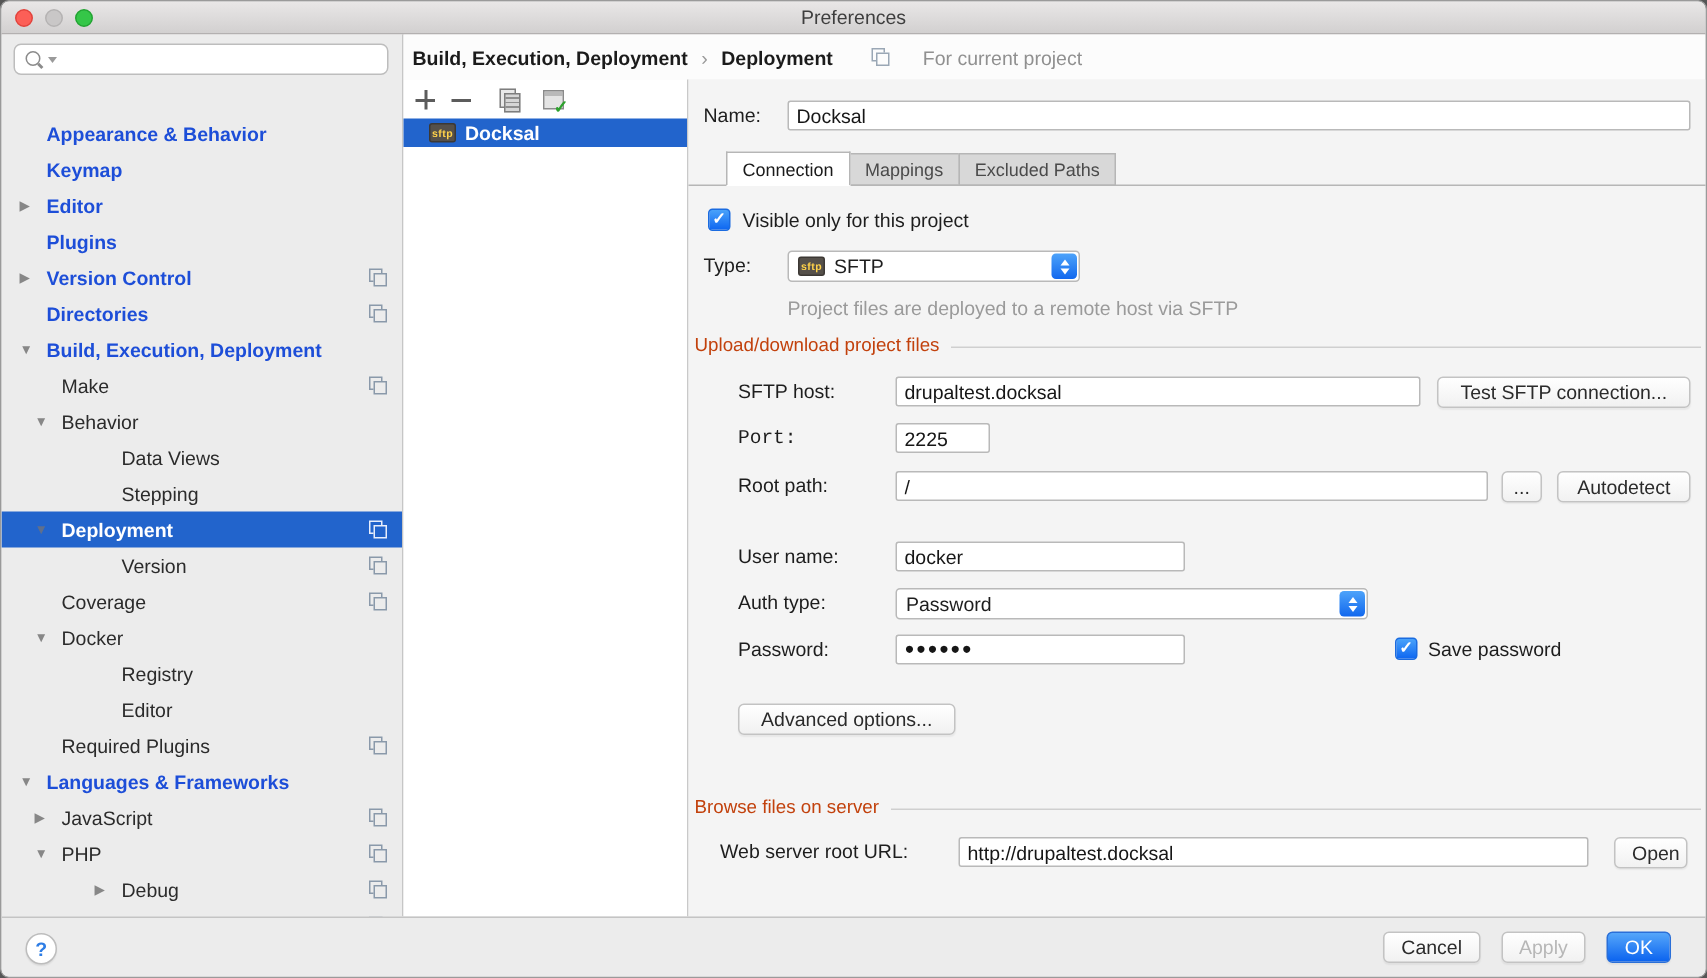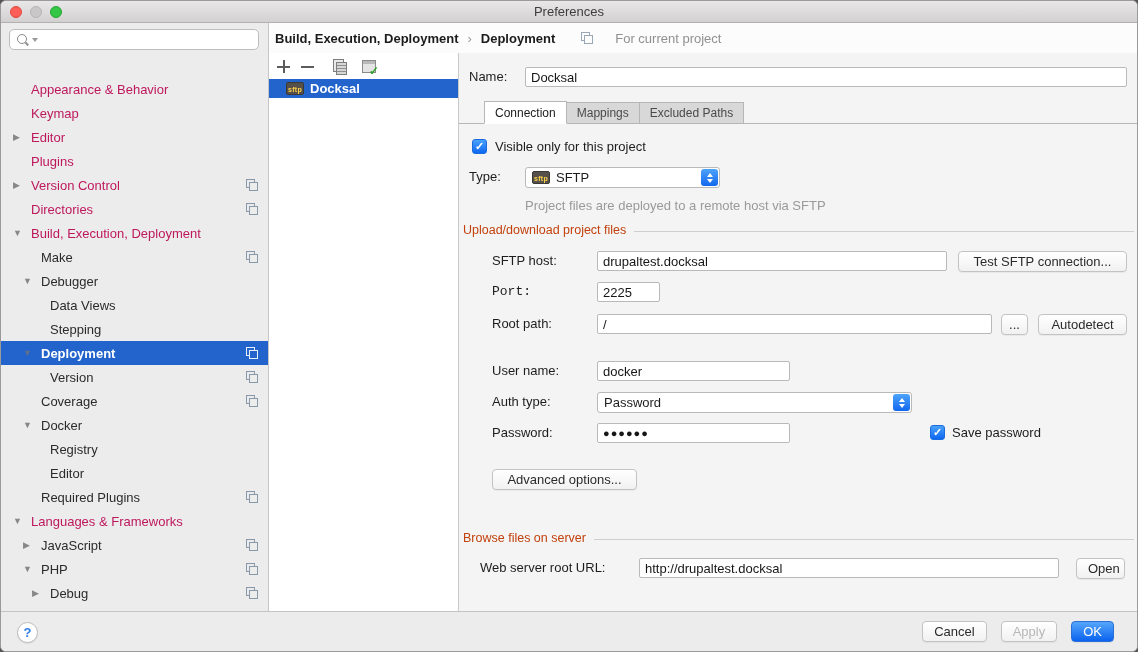--- a/index.html
+++ b/index.html
@@ -36,24 +36,24 @@
                  border:1.5px solid #8b8b8b; border-radius:50%; }
   .mag::after { content:''; position:absolute; left:9px; top:10px; width:4px; height:1.5px;
                 background:#8b8b8b; transform:rotate(45deg); }
   .mag-caret { width:0; height:0; border-left:3px solid transparent; border-right:3px solid transparent;
                border-top:4px solid #9a9a9a; margin-left:2px; }
   .searchwrap input { border:none; outline:none; flex:1; font-size:12px; background:transparent; min-width:0; }
 
   
   .tree { position:absolute; left:0; top:54px; right:0; }
   .tree-item { height:24px; display:flex; align-items:center; font-size:13px; color:#2b2b2b; cursor:default; }
-  .tree-item.bold .tree-label { font-weight:normal; color:#be185d; }
+  .tree-item.bold .tree-label { font-weight:bold; color:#1d4ed8; }
   .tree-item.lvl1 { padding-left:12px; }
   .tree-item.lvl2 { padding-left:22px; }
-  .tree-item.lvl3 { padding-left:31px; }
+  .tree-item.lvl3 { padding-left:62px; }
   .tree-item .arrow { width:18px; font-size:9px; color:#878787; flex:0 0 auto; }
   .tree-item.selected { background:#2264cc; }
   .tree-item.selected .tree-label { color:#fff; font-weight:bold; }
   .tree-item.selected .arrow { color:#5f6f8c; }
   .dup-icon { position:relative; width:12px; height:12px; display:inline-block; flex:0 0 auto; }
   .dup-icon::before { content:''; position:absolute; left:0; top:0; width:7px; height:7px; border:1px solid #8a99aa; }
   .dup-icon::after  { content:''; position:absolute; right:0; bottom:0; width:7px; height:7px;
                       border:1px solid #8a99aa; background:#ececec; }
   .tree-item .dup-icon { margin-left:auto; margin-right:10px; }
   .tree-item.selected .dup-icon::before { border-color:#e8eefc; }
@@ -177,21 +177,21 @@
           <span class="arrow">▼</span>
           <span class="tree-label">Build, Execution, Deployment</span>
         </div>
         <div class="tree-item lvl2">
           <span class="arrow"></span>
           <span class="tree-label">Make</span>
           <span class="dup-icon"></span>
         </div>
         <div class="tree-item lvl2">
           <span class="arrow">▼</span>
-          <span class="tree-label">Debugger</span>
+          <span class="tree-label">Behavior</span>
         </div>
         <div class="tree-item lvl3">
           <span class="arrow"></span>
           <span class="tree-label">Data Views</span>
         </div>
         <div class="tree-item lvl3">
           <span class="arrow"></span>
           <span class="tree-label">Stepping</span>
         </div>
         <div class="tree-item lvl2 selected">

